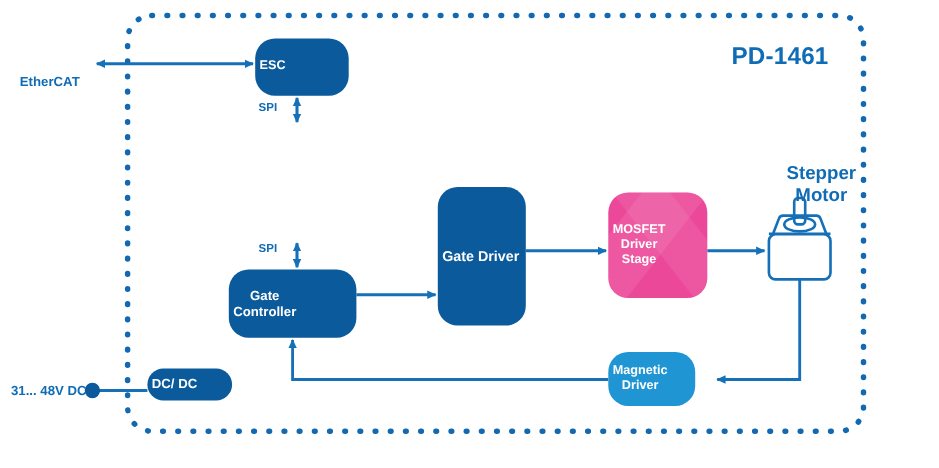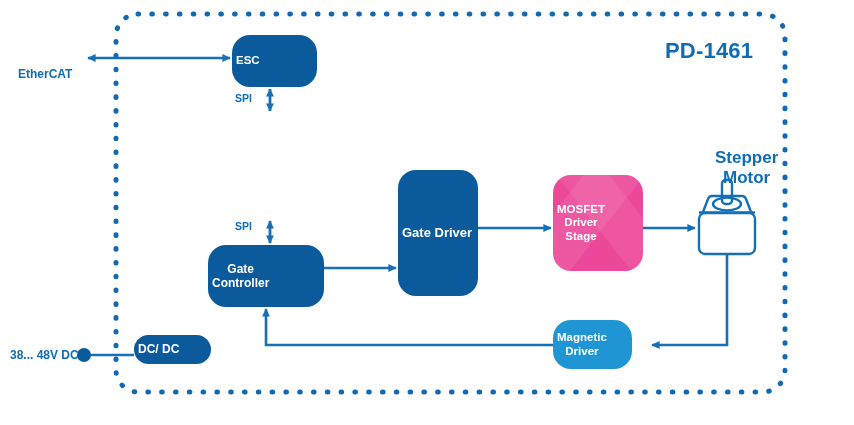--- a/index.html
+++ b/index.html
@@ -183,21 +183,21 @@
   </div>
 
   <div class="box" id="box-dcdc">
     <span class="lbl">DC/ DC</span>
   </div>
 
   <div class="txt" id="lbl-title">PD-1461</div>
 
   <div class="txt" id="lbl-ethercat">EtherCAT</div>
 
-  <div class="txt" id="lbl-supply">38... 48V DC</div>
+  <div class="txt" id="lbl-supply">31... 48V DC</div>
 
   <div class="txt" id="lbl-spi-top">SPI</div>
 
   <div class="txt" id="lbl-spi-bottom">SPI</div>
 
   <div class="txt" id="lbl-motor">
     <span>Stepper</span><br>
     <span>Motor</span>
   </div>
 

